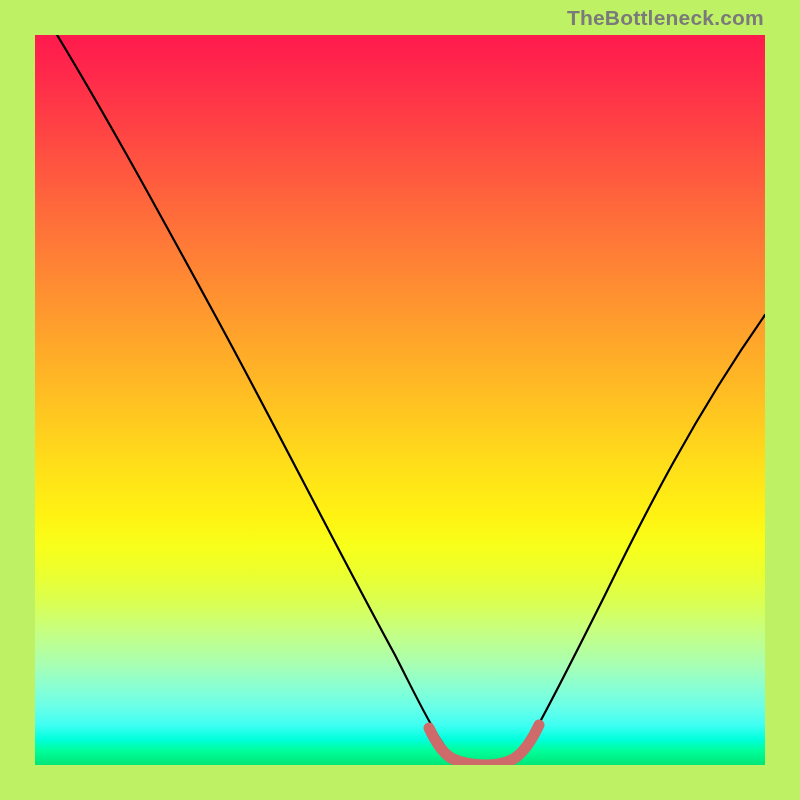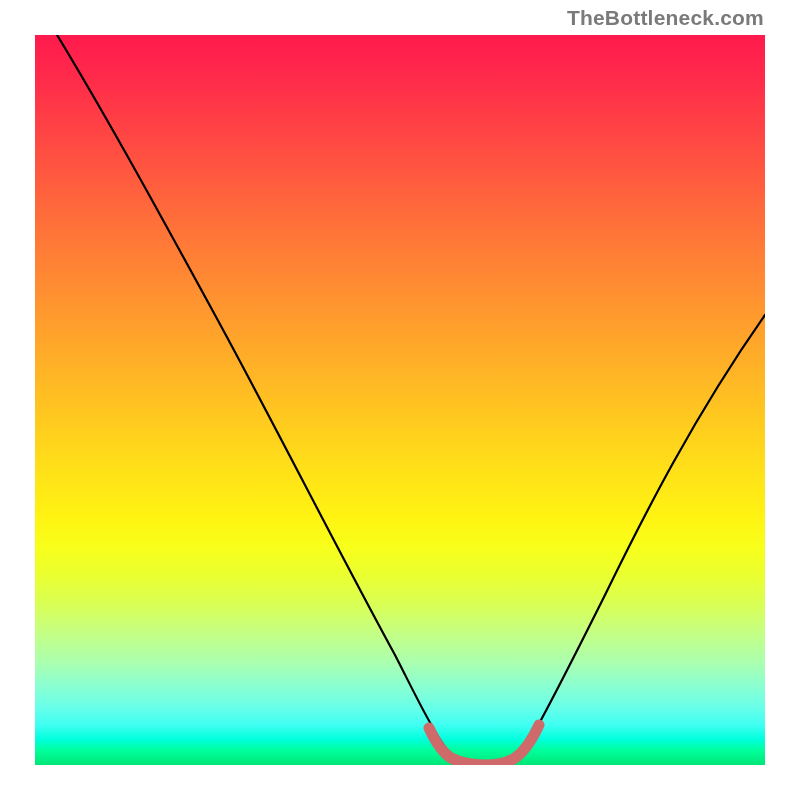--- a/index.html
+++ b/index.html
@@ -1,21 +1,21 @@
 <!DOCTYPE html>
 <html><head>
 <meta charset="utf-8">
 <style>
   * { margin: 0; padding: 0; box-sizing: border-box; }
   html, body { width: 800px; height: 800px; overflow: hidden; background: #000; }
   .frame {
     position: relative;
     width: 800px;
     height: 800px;
-    background: #ffffff;
+    background: #bef264;
   }
   .plot-area {
     position: absolute;
     left: 35px;
     top: 35px;
     width: 730px;
     height: 730px;
   }
   .gradient-bg {
     position: absolute;

